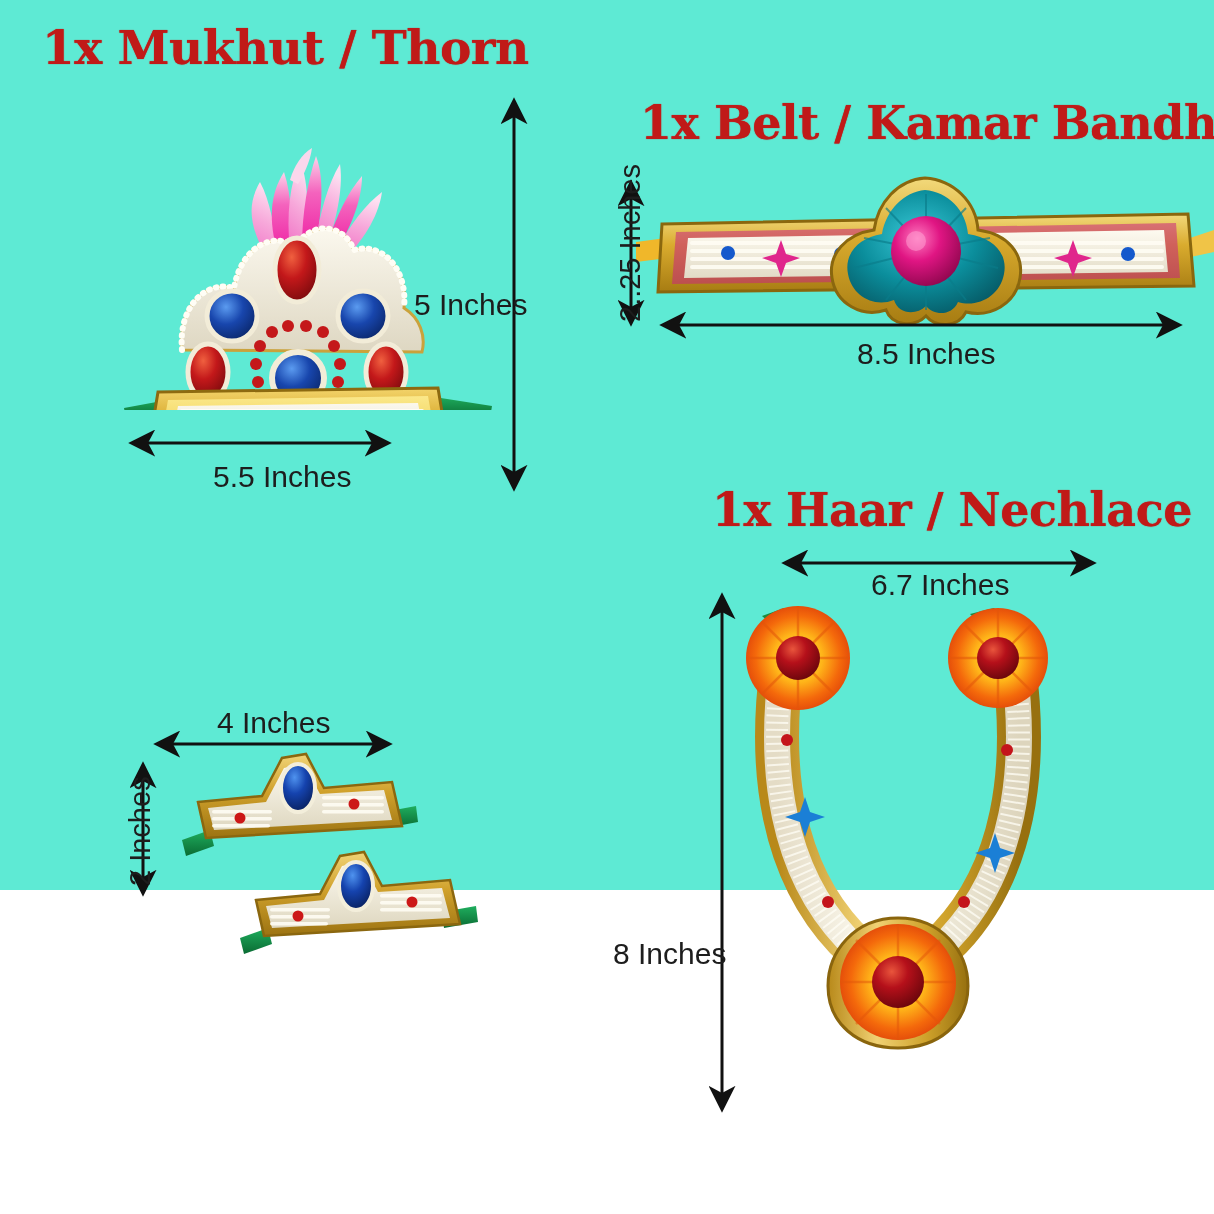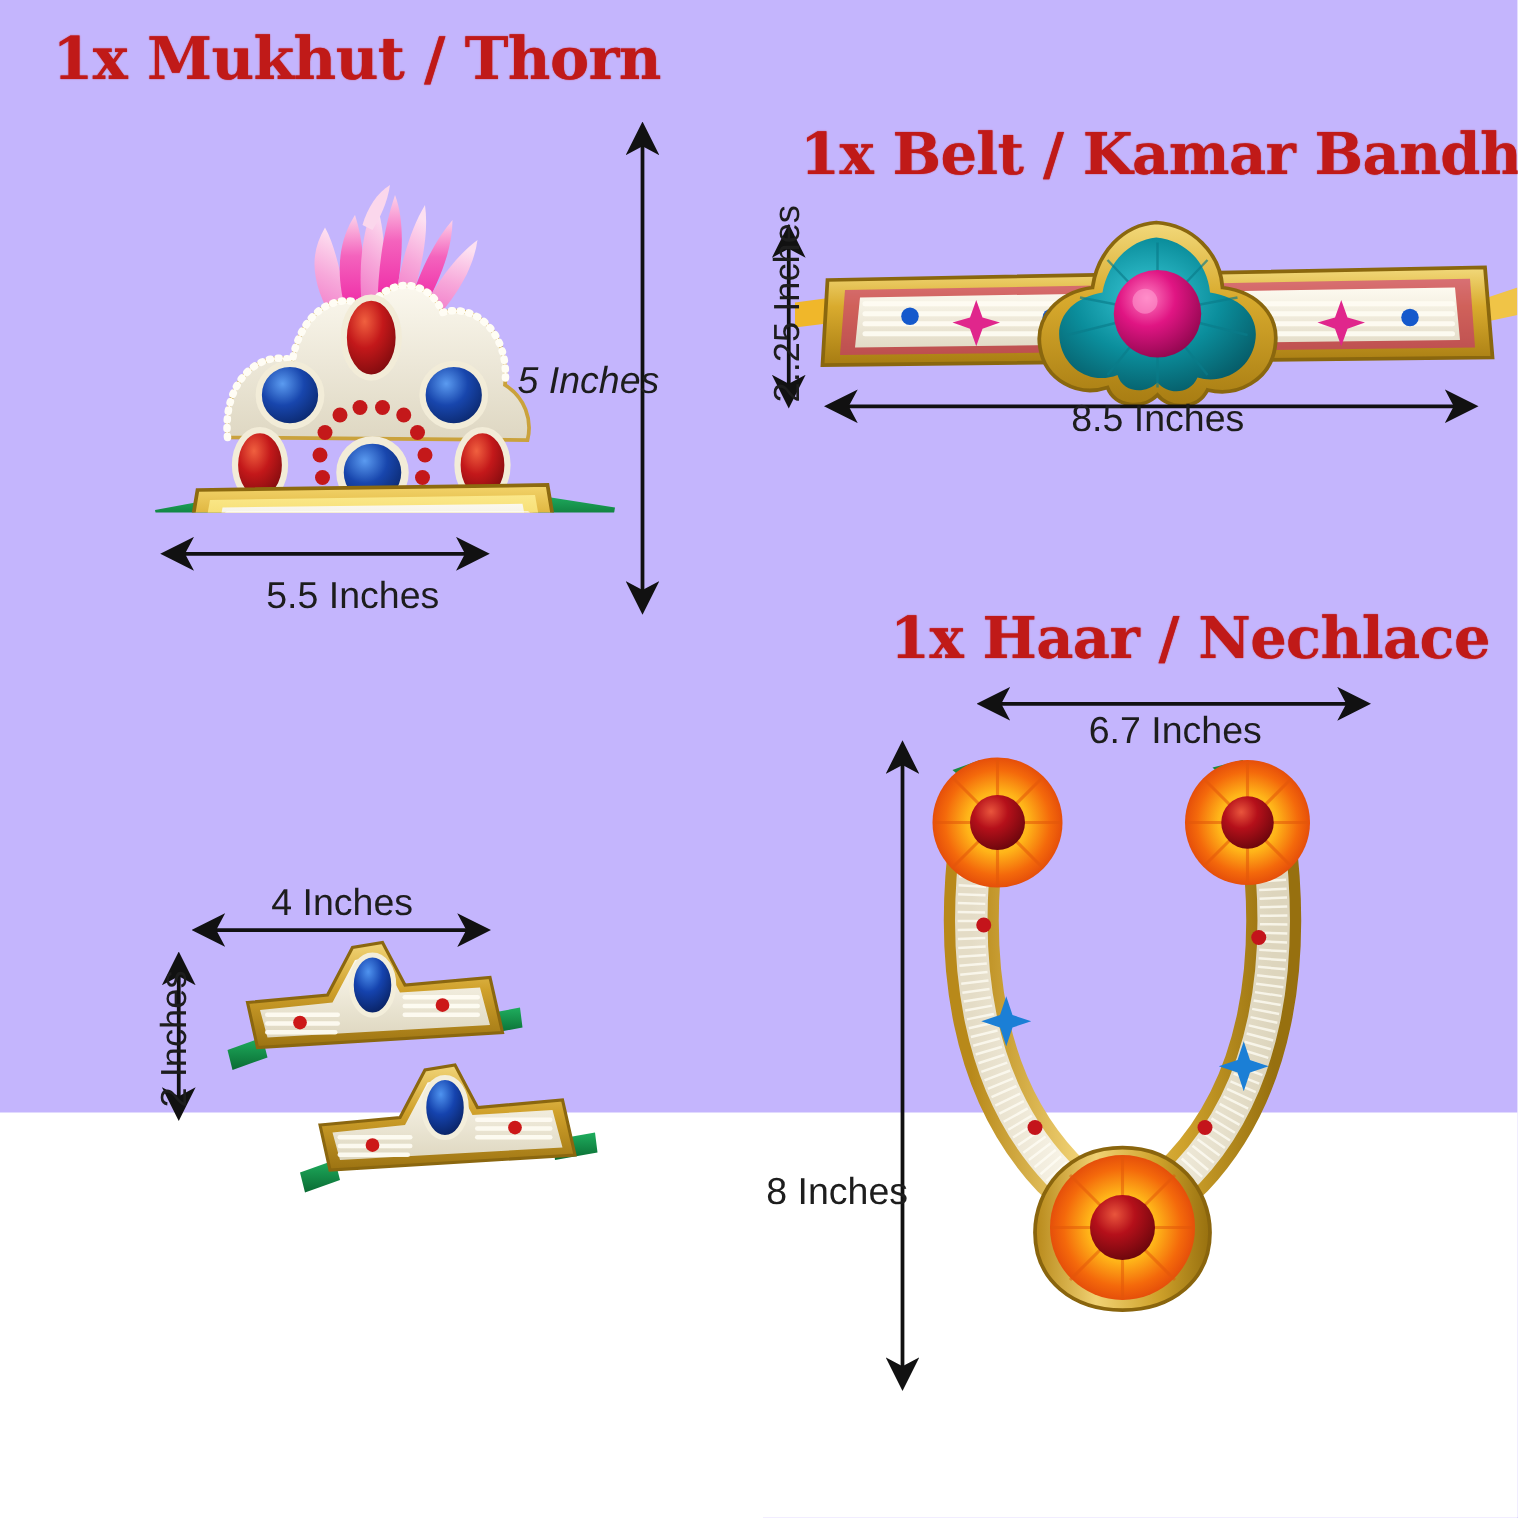--- a/index.html
+++ b/index.html
@@ -1,19 +1,19 @@
 <!DOCTYPE html>
 <html><head>
 <meta charset="utf-8">
 <style>
   html,body{margin:0;padding:0;background:#fff;}
   body{width:1214px;height:1214px;position:relative;overflow:hidden;
        font-family:"Liberation Sans","DejaVu Sans",sans-serif;}
 
-  .stage{position:absolute;left:0;top:0;width:1214px;height:890px;background:#c4b5fd;}
+  .stage{position:absolute;left:0;top:0;width:1214px;height:890px;background:#5eead4;}
 
   
   .heading{
     position:absolute;
     color:#C01A18;
     font-family:"DejaVu Serif","Liberation Serif",serif;
     font-weight:bold;
     letter-spacing:-0.5px;
     white-space:nowrap;
     line-height:1;
@@ -425,24 +425,24 @@
     <line x1="158" y1="744" x2="388" y2="744" stroke="#111" stroke-width="3" marker-start="url(#at)" marker-end="url(#ah)"></line>
 
     <line x1="143" y1="766" x2="143" y2="892" stroke="#111" stroke-width="3" marker-start="url(#at)" marker-end="url(#ah)"></line>
 
     <line x1="786" y1="563" x2="1092" y2="563" stroke="#111" stroke-width="3" marker-start="url(#at)" marker-end="url(#ah)"></line>
 
     <line x1="722" y1="597" x2="722" y2="1108" stroke="#111" stroke-width="3" marker-start="url(#at)" marker-end="url(#ah)"></line>
   </svg>
 
   <div class="dim" id="d-mukhut-w" style="left:213px;top:462px;font-size:30px;">5.5 Inches</div>
-  <div class="dim" id="d-mukhut-h" style="left:414px;top:290px;font-size:30px;font-style:italic;">5 Inches</div>
+  <div class="dim" id="d-mukhut-h" style="left:414px;top:290px;font-size:30px;">5 Inches</div>
 
   <div class="dim vert" id="d-belt-h" style="left:616px;top:322px;font-size:29px;">2..25  Inches</div>
-  <div class="dim" id="d-belt-w" style="left:857px;top:321px;font-size:30px;">8.5  Inches</div>
+  <div class="dim" id="d-belt-w" style="left:857px;top:339px;font-size:30px;">8.5  Inches</div>
 
   <div class="dim" id="d-baju-w" style="left:217px;top:708px;font-size:30px;">4  Inches</div>
   <div class="dim vert" id="d-baju-h" style="left:126px;top:886px;font-size:29px;">2 Inches</div>
 
   <div class="dim" id="d-haar-w" style="left:871px;top:570px;font-size:30px;">6.7 Inches</div>
   <div class="dim" id="d-haar-h" style="left:613px;top:918px;font-size:30px;margin-top:21px;">8 Inches</div>
 
 
 </div>
 

